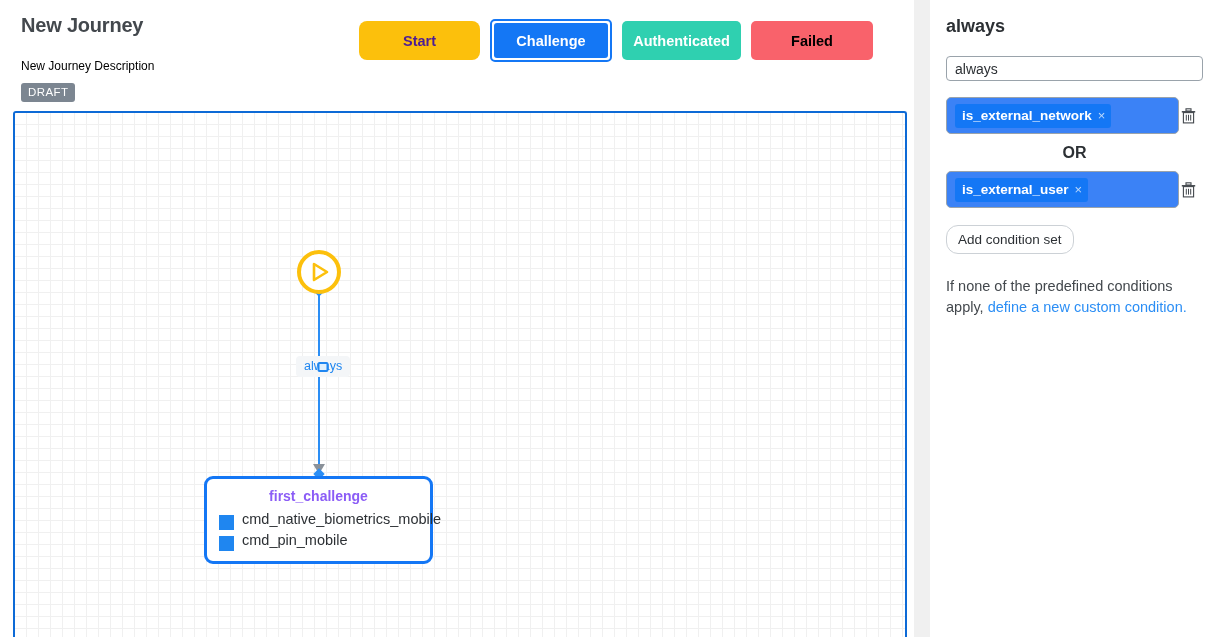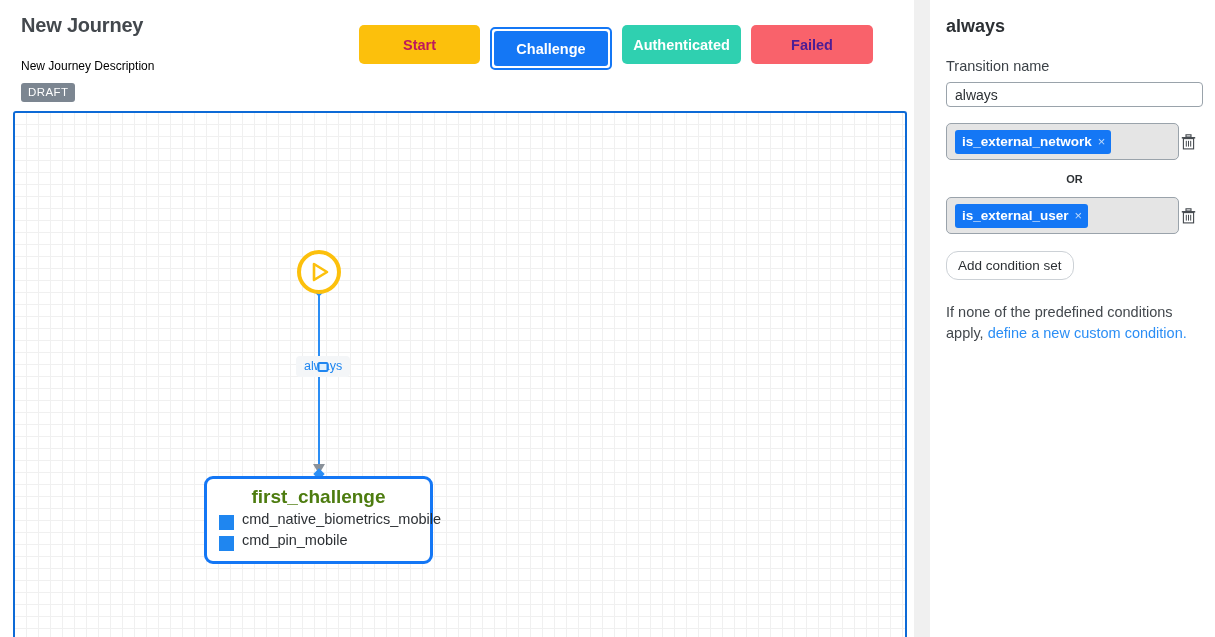--- a/index.html
+++ b/index.html
@@ -68,40 +68,39 @@
     font-size: 14.5px;
     font-weight: bold;
     font-family: "Liberation Sans", sans-serif;
     display: flex;
     align-items: center;
     justify-content: center;
     cursor: pointer;
     padding: 0 14px;
     white-space: nowrap;
   }
-  .state-btn.start { background: #fcc00c; color: #be185d; width: 121px; }
+  .state-btn.start { background: #fcc00c; color: #4c1d95; width: 121px; border-radius: 8px; }
   .state-btn.challenge-wrap {
     width: 122px; height: 43px;
     border: 2px solid #1477f5;
     border-radius: 5px;
     background: #ffffff;
     padding: 2px;
     display: flex; align-items: center; justify-content: center;
     cursor: pointer;
-    margin-top: 8px;
   }
   .state-btn.challenge-inner {
     width: 100%; height: 100%;
     background: #1477f5; color: #ffffff;
     border-radius: 3px;
     display: flex; align-items: center; justify-content: center;
     font-size: 14.5px; font-weight: bold;
   }
   .state-btn.authenticated { background: #2fd0b0; color: #ffffff; width: 119px; }
-  .state-btn.failed { background: #f9626b; color: #4c1d95; width: 122px; }
+  .state-btn.failed { background: #f9626b; color: #000000; width: 122px; }
 
   
   #canvas {
     position: absolute;
     left: 13px; top: 111px;
     width: 894px; height: 526px;
     border: 2px solid #0d6ad6;
     border-bottom: none;
     border-radius: 3px 3px 0 0;
     background-color: #ffffff;
@@ -156,23 +155,23 @@
     left: 189px; top: 363px;
     width: 229px;
     background: #ffffff;
     border: 3px solid #1477f5;
     border-radius: 9px;
     padding: 8px 10px 10px 10px;
     cursor: pointer;
   }
   .node-title {
     text-align: center;
-    font-size: 19px;
+    font-size: 14px;
     font-weight: bold;
-    color: #4d7c0f;
+    color: #8b5cf6;
     line-height: 19px;
     margin-bottom: 3px;
   }
   .node-item {
     display: flex;
     align-items: flex-end;
     gap: 8px;
     line-height: 21px;
     padding: 0 0 0 2px;
   }
@@ -231,21 +230,21 @@
   .cond-row {
     display: flex;
     align-items: center;
     gap: 0;
   }
   .cond-box {
     width: 250px;
     min-height: 37px;
     border: 1px solid #9aa3ab;
     border-radius: 5px;
-    background: #e5e5e5;
+    background: #3b82f6;
     display: flex; align-items: center;
     padding: 5px 8px;
   }
   .chip {
     background: #1477f5;
     color: #ffffff;
     border-radius: 3px;
     font-size: 13.5px;
     font-weight: bold;
     padding: 4px 6px 5px 7px;
@@ -262,21 +261,21 @@
     cursor: pointer;
   }
   .trash-btn {
     margin-left: auto;
     width: 22px; height: 22px;
     display: flex; align-items: center; justify-content: center;
     cursor: pointer;
   }
   .or-divider {
     text-align: center;
-    font-size: 11px;
+    font-size: 16px;
     font-weight: bold;
     color: #2c3034;
     line-height: 20px;
     margin: 9px 0 8px 0;
     width: 257px;
   }
   .add-cond-btn {
     margin-top: 17px;
     height: 29px;
     padding: 0 11px;
@@ -369,21 +368,20 @@
 
     </div>
   </div>
 
   <div id="gap-strip"></div>
 
   <div id="right-panel">
 
     <div class="panel-title">always</div>
 
-    <div class="field-label">Transition name</div>
     <div class="text-input">always</div>
 
 
     
     <div class="cond-row">
       <div class="cond-box">
         <span class="chip">
           <span>is_external_network</span>
           <span class="chip-x">×</span>
         </span>

